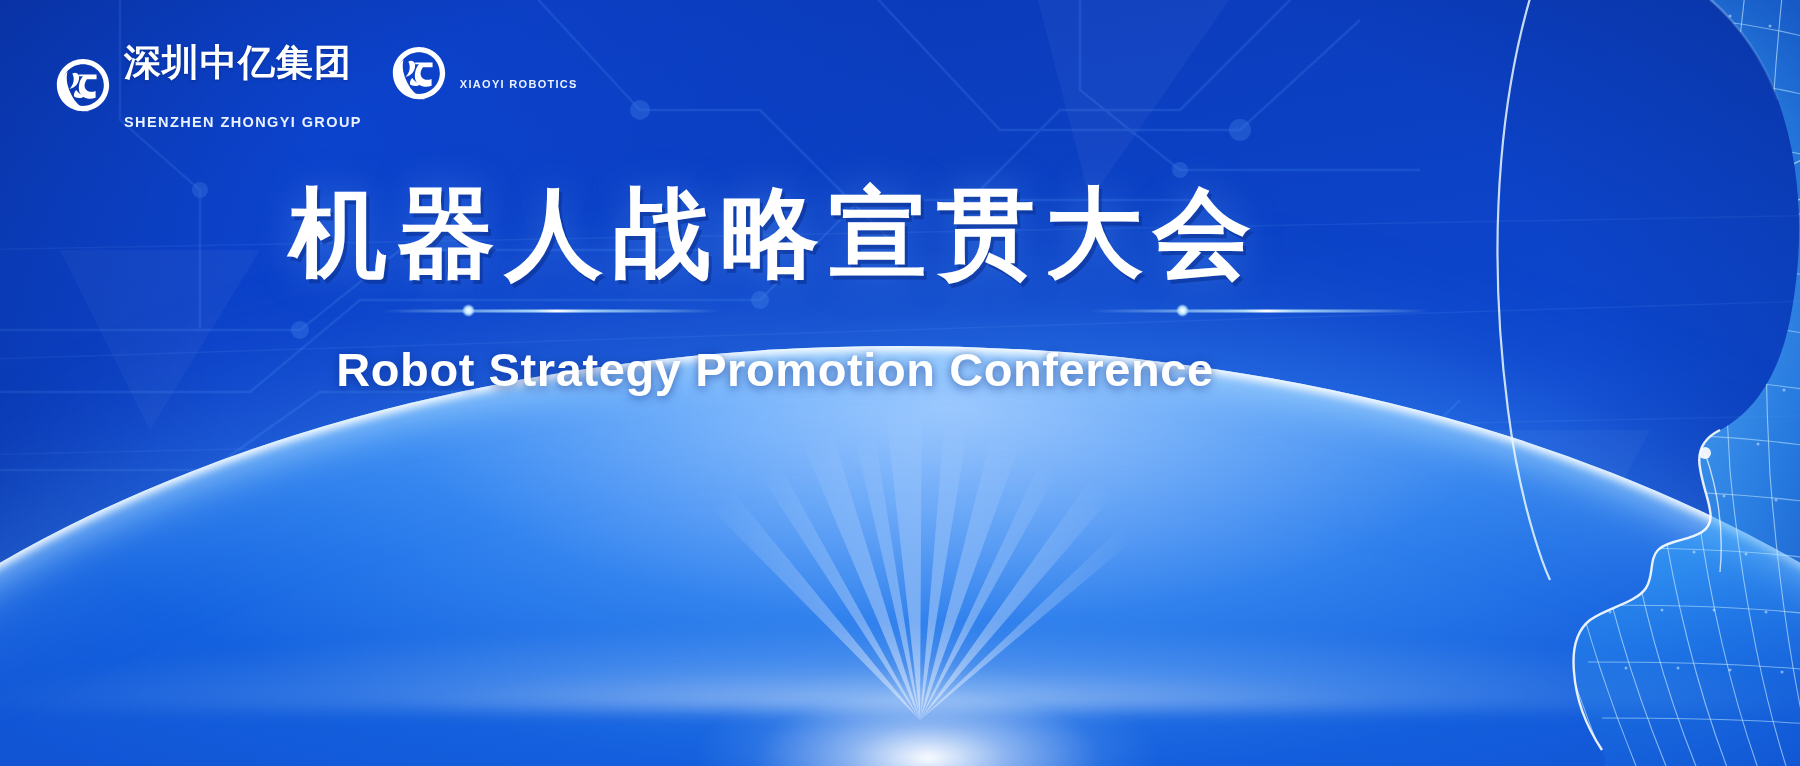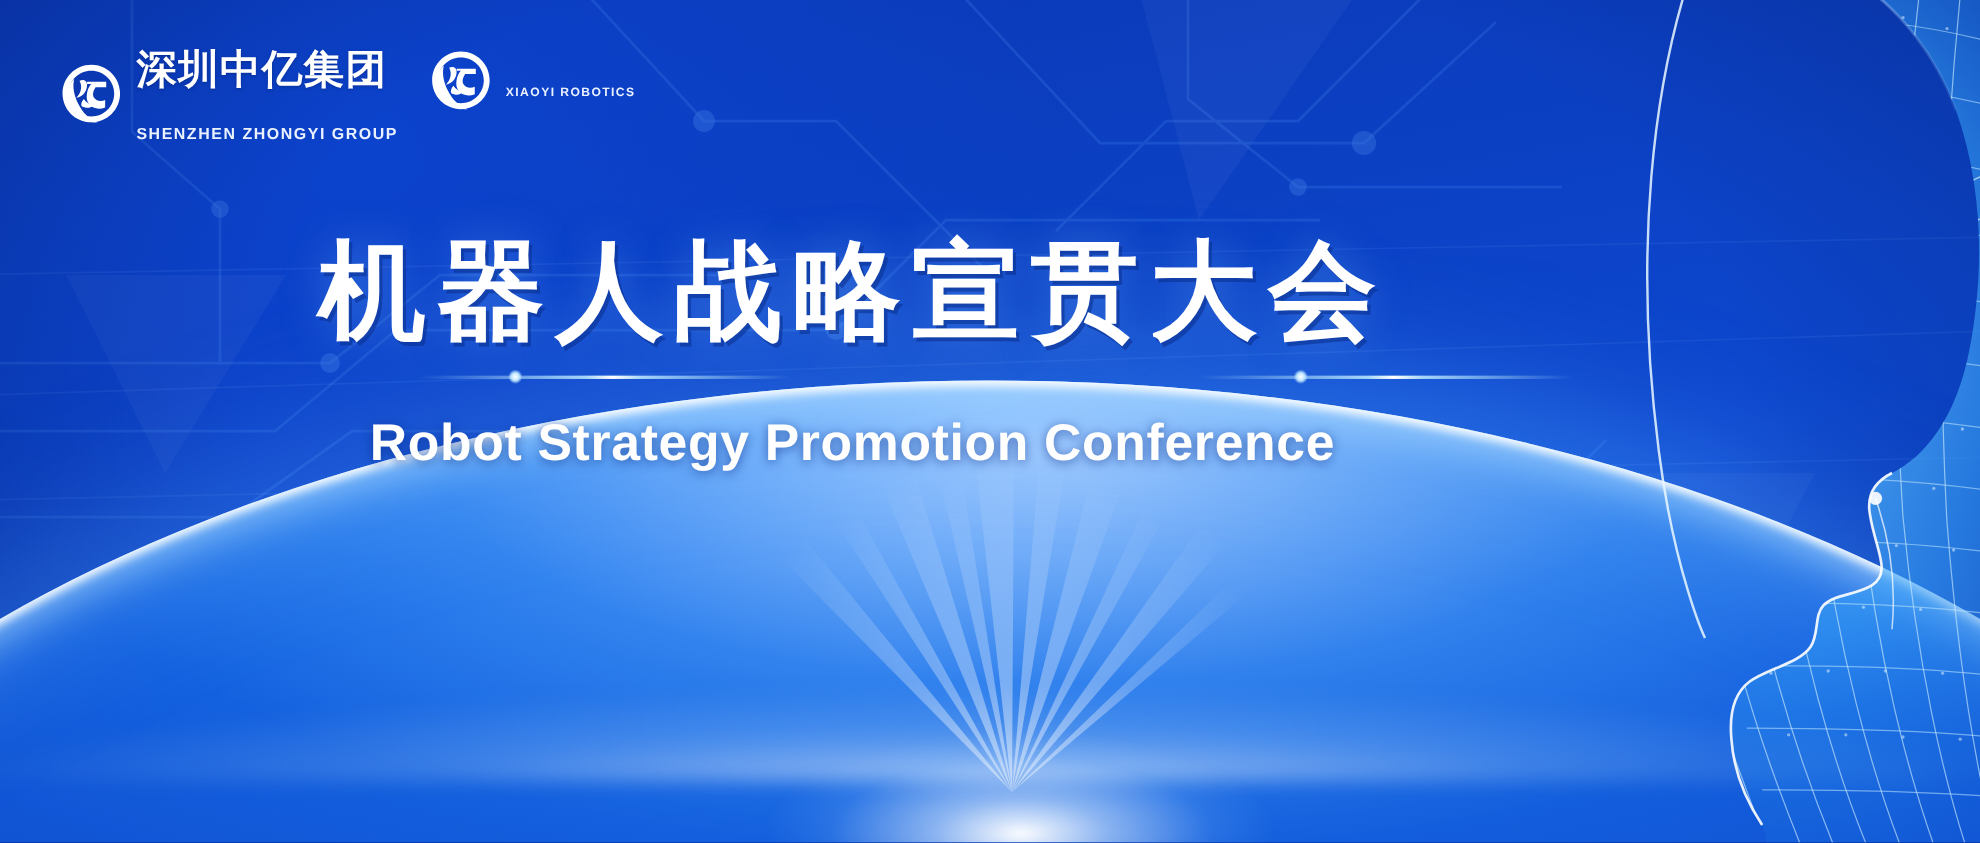--- a/index.html
+++ b/index.html
@@ -141,21 +141,21 @@
     white-space: nowrap;
     text-align: right;
   }
   .logo.secondary .logo-cn { font-size: 35px; }
   .logo.secondary .logo-en { font-size: 11px; letter-spacing: 1.3px; }
 
   
   .headline-block {
     position: absolute;
     left: 0; right: 0;
-    top: 212px;
+    top: 180px;
     text-align: center;
     z-index: 5;
     padding-right: 250px;
   }
   .title-cn {
     color: #ffffff;
     font-family: "DejaVu Sans", "Liberation Sans", sans-serif;
     font-size: 98px;
     font-weight: 700;
     letter-spacing: 10px;

